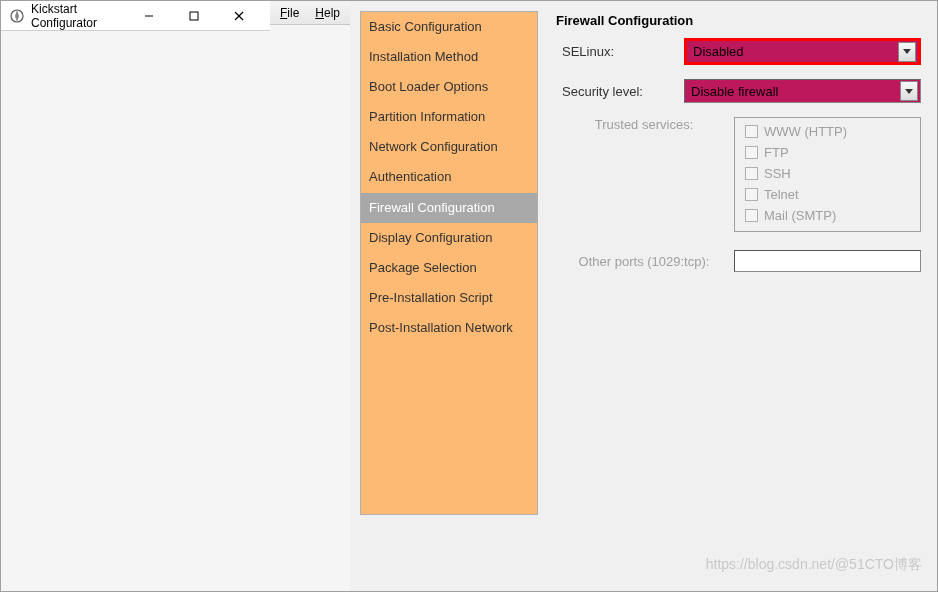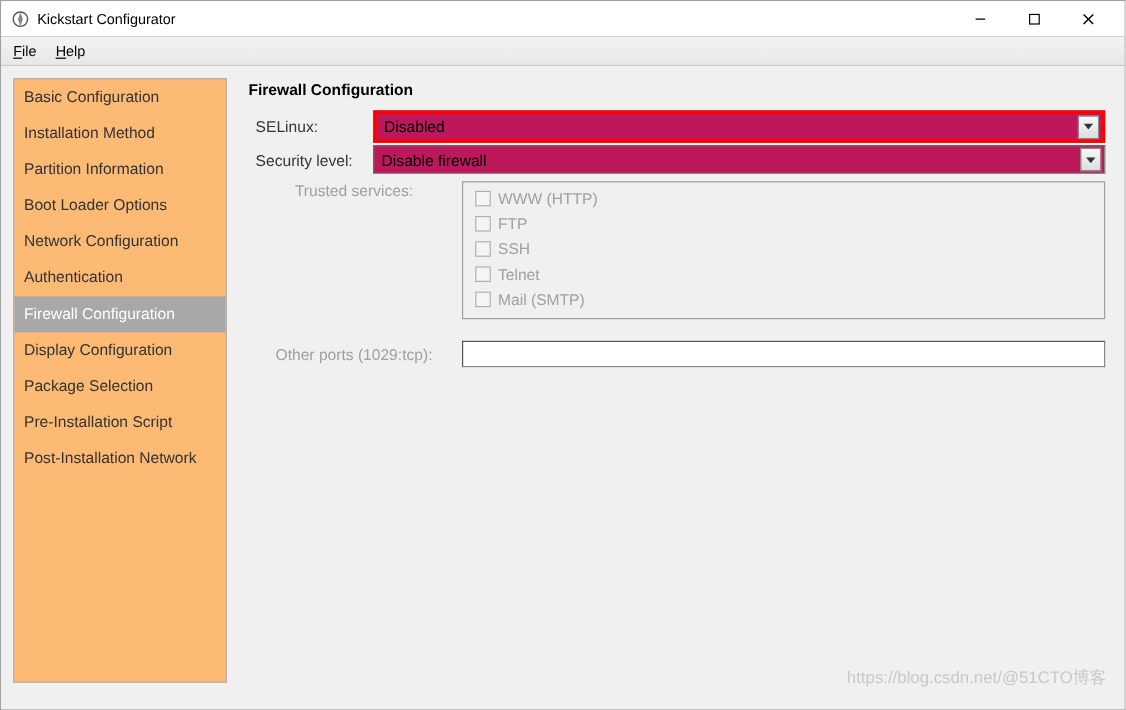--- a/index.html
+++ b/index.html
@@ -1,32 +1,32 @@
 <!DOCTYPE html>
 <html><head>
   <meta charset="utf-8">
   <style>
     * { margin: 0; padding: 0; box-sizing: border-box; }
     body { font-family: "Segoe UI", Tahoma, sans-serif; font-size: 12px; background: #f0f0f0; width: 938px; height: 592px; overflow: hidden; }
-    .window { width: 938px; height: 592px; background: #f5f5f5; border: 1px solid #a0a0a0; display: flex; flex-direction: column; }
+    .window { width: 938px; height: 592px; background: #f5f5f5; border: 1px solid #a0a0a0; display: flex; flex-direction: row; }
     .titlebar { height: 30px; background: #ffffff; display: flex; align-items: center; padding: 0 8px; border-bottom: 1px solid #d0d0d0; }
     .titlebar-icon { width: 16px; height: 16px; margin-right: 6px; }
     .titlebar-title { flex: 1; font-size: 12px; color: #000; }
     .titlebar-buttons { display: flex; gap: 0; }
     .titlebar-btn { width: 45px; height: 28px; display: flex; align-items: center; justify-content: center; cursor: pointer; color: #000; }
     .menubar { height: 24px; background: linear-gradient(#f3f3f3, #e8e8e8); border-bottom: 1px solid #c8c8c8; display: flex; align-items: center; padding: 0 6px; gap: 8px; }
     .menu-item { padding: 2px 4px; font-size: 12px; cursor: pointer; color: #000; }
     .menu-item u { text-decoration: underline; }
     .content { flex: 1; display: flex; padding: 10px 6px 6px 6px; background: #f0f0f0; gap: 0; }
     .sidebar { width: 178px; background: #fdba74; border: 1px solid #b0b0b0; margin-left: 4px; margin-right: 18px; height: 504px; }
     .sidebar-item { padding: 4px 8px; font-size: 13px; color: #333; cursor: pointer; line-height: 1.7; }
     .sidebar-item.selected { background: #a8a8a8; color: #fff; }
     .main { flex: 1; padding-top: 2px; padding-right: 10px; }
     .main-title { font-weight: bold; font-size: 13px; color: #000; margin-bottom: 10px; }
-    .form-row { display: flex; align-items: center; margin-bottom: 2px; }
+    .form-row { display: flex; align-items: center; margin-bottom: 14px; gap: 24px; }
     .form-label { width: 104px; font-size: 13px; color: #333; text-align: left; padding-left: 6px; }
     .form-label.disabled { color: #a0a0a0; }
     .form-label.right { text-align: center; padding-right: 8px; width: 178px; }
     .dropdown { flex: 1; height: 24px; background: #be185d; border: 1px solid #888; border-top: 1px solid #666; border-left: 1px solid #666; position: relative; display: flex; align-items: center; padding: 0 6px; font-size: 13px; cursor: pointer; }
     .dropdown.highlight { border: 3px solid #f00; height: 27px; }
     .dropdown-arrow { position: absolute; right: 2px; top: 50%; transform: translateY(-50%); width: 18px; height: 20px; background: linear-gradient(#f8f8f8, #ddd); border: 1px solid #888; display: flex; align-items: center; justify-content: center; }
     .services-box { flex: 1; border: 1px solid #a0a0a0; background: #f0f0f0; padding: 4px 10px; margin-left: 0; }
     .services-row { display: flex; align-items: flex-start; margin-top: 6px; }
     .service-item { display: flex; align-items: center; gap: 6px; padding: 2px 0; margin-bottom: 2px; }
     .service-checkbox { width: 13px; height: 13px; border: 1px solid #b0b0b0; background: #f5f5f5; }
@@ -69,22 +69,22 @@
 
   <div class="menubar">
     <span class="menu-item"><u>F</u>ile</span>
     <span class="menu-item"><u>H</u>elp</span>
   </div>
 
   <div class="content">
     <div class="sidebar">
       <div class="sidebar-item">Basic Configuration</div>
       <div class="sidebar-item">Installation Method</div>
+      <div class="sidebar-item">Boot Loader Options</div>
       <div class="sidebar-item">Partition Information</div>
-      <div class="sidebar-item">Boot Loader Options</div>
       <div class="sidebar-item">Network Configuration</div>
       <div class="sidebar-item">Authentication</div>
       <div class="sidebar-item selected">Firewall Configuration</div>
       <div class="sidebar-item">Display Configuration</div>
       <div class="sidebar-item">Package Selection</div>
       <div class="sidebar-item">Pre-Installation Script</div>
       <div class="sidebar-item">Post-Installation Network</div>
     </div>
 
     <div class="main">

